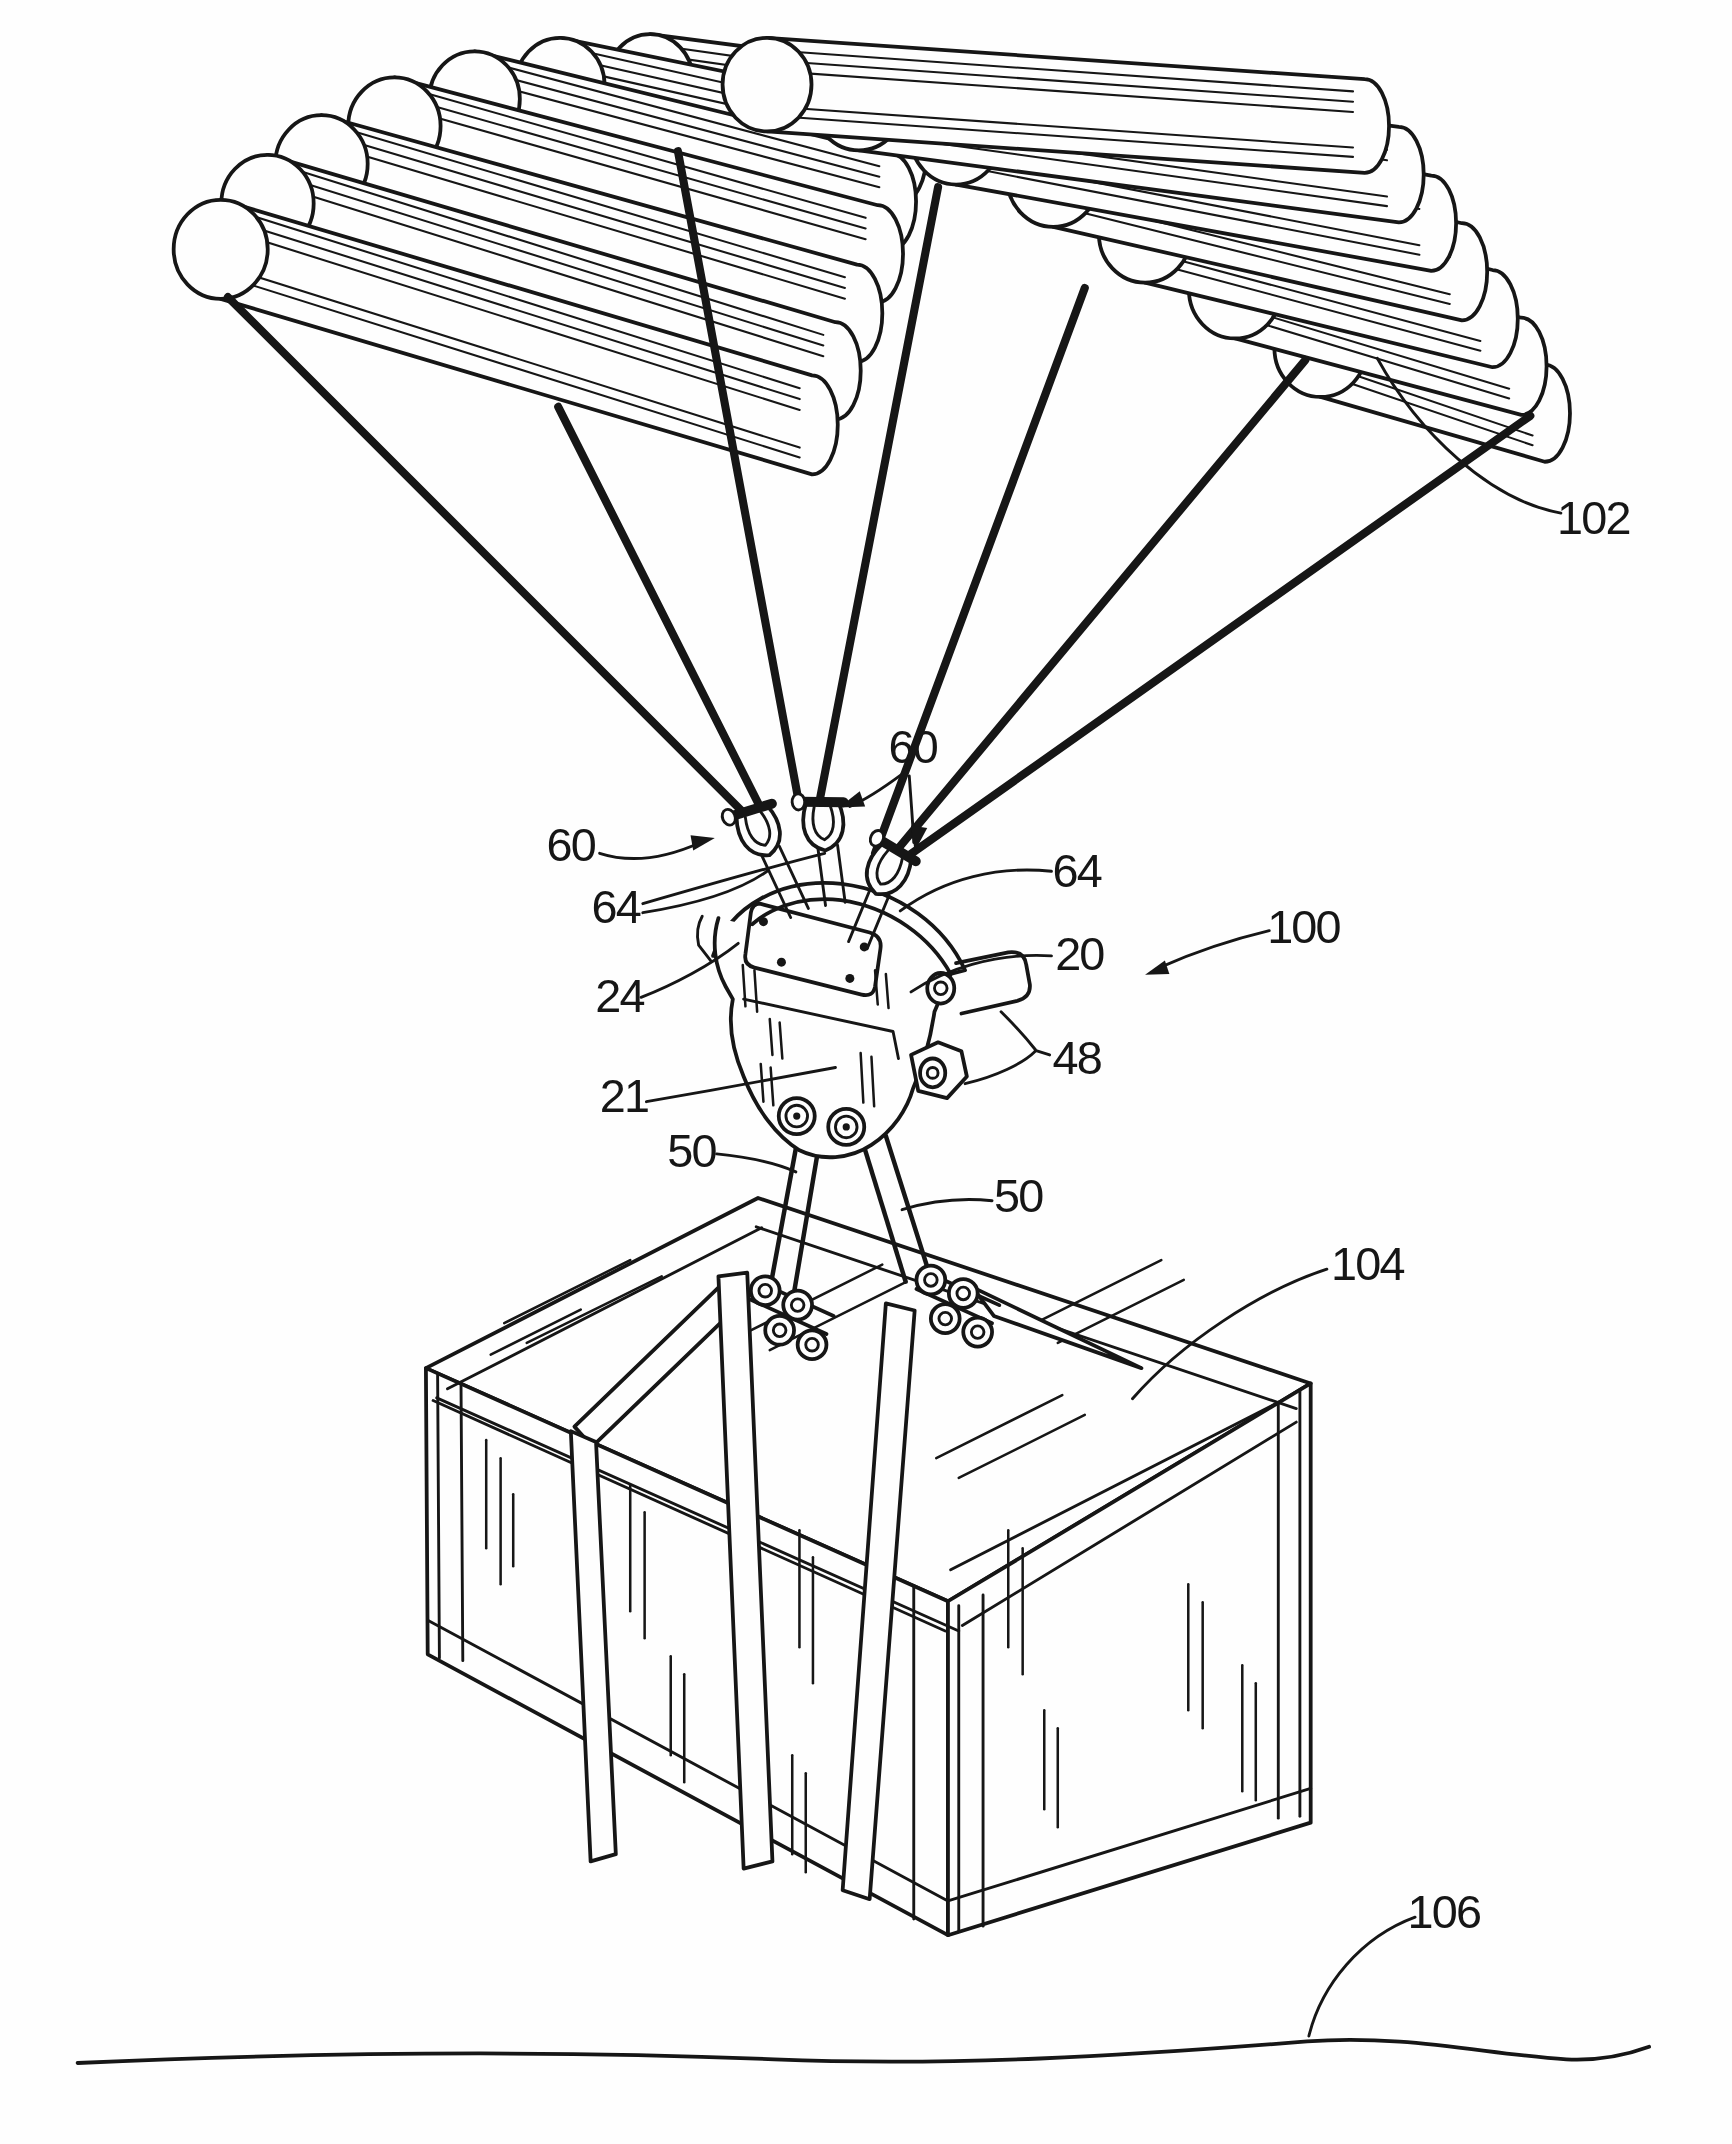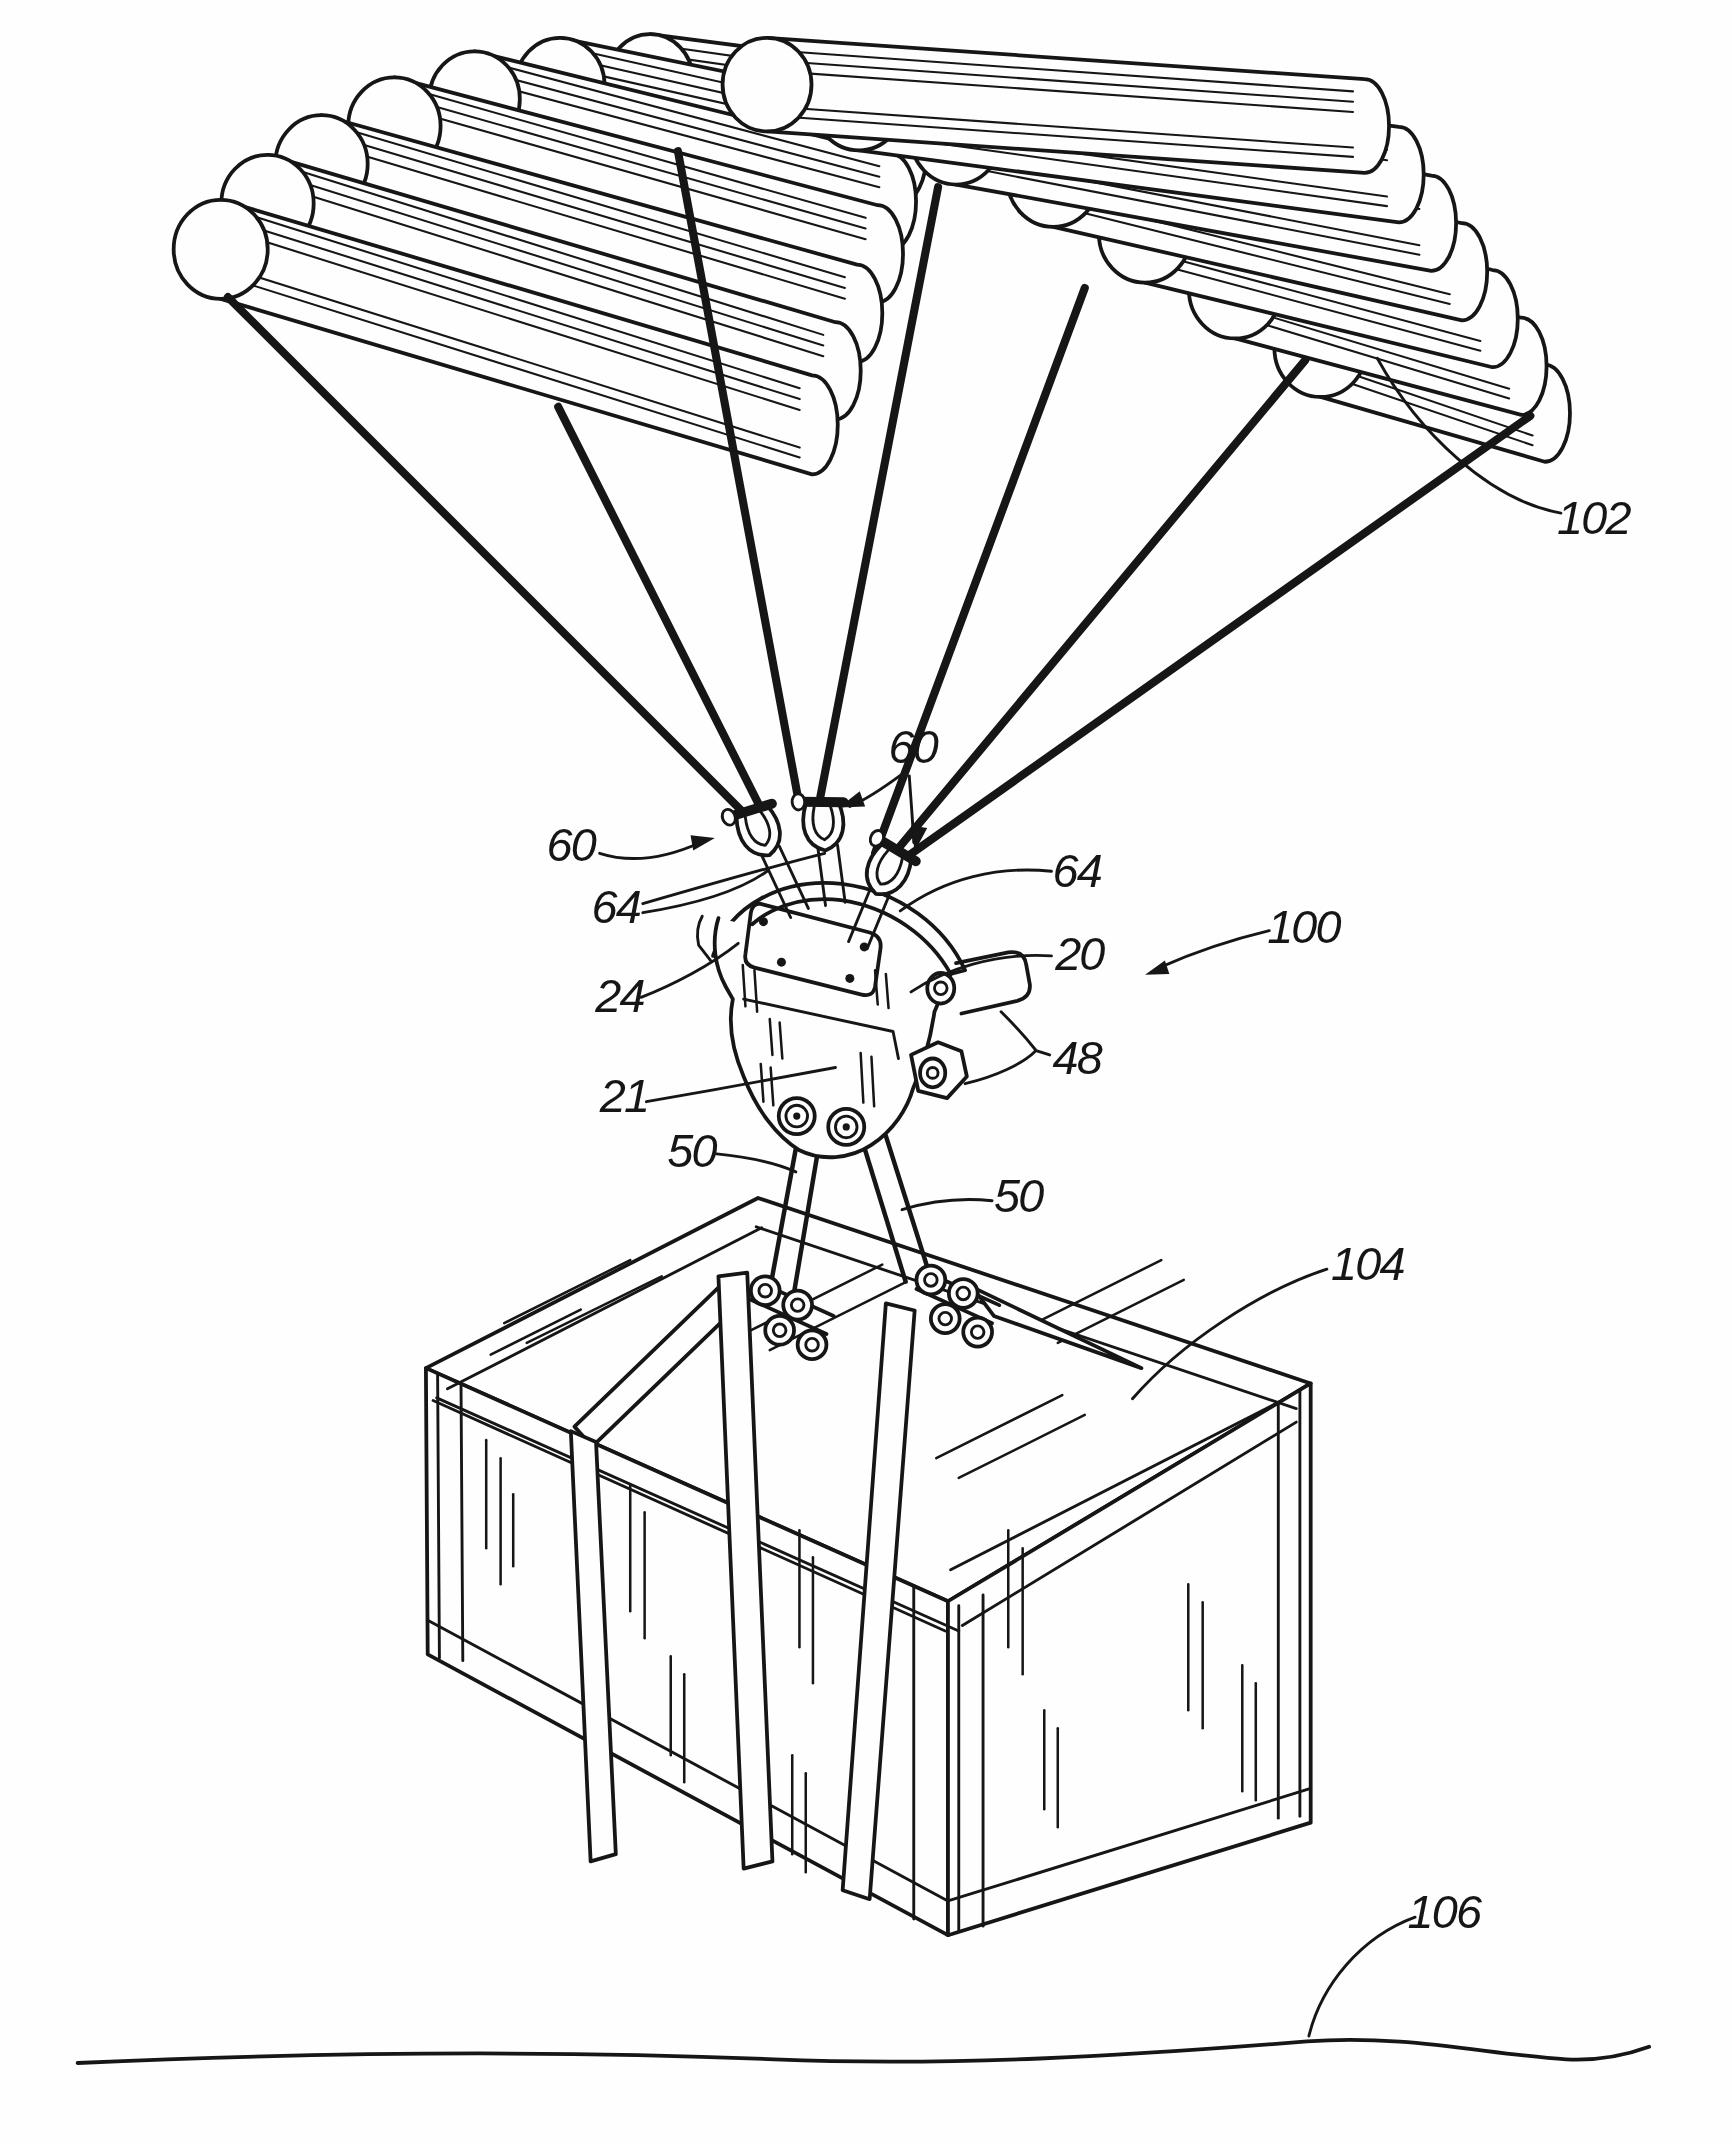--- a/index.html
+++ b/index.html
@@ -1,17 +1,17 @@
 <!DOCTYPE html>
 <html style="font-size:14.4px"><head>
 <meta charset="utf-8">
 <style>
   html,body{margin:0;padding:0;background:#ffffff;}
   #stage{position:relative;width:1733px;height:2144px;background:#fefefe;overflow:hidden;
-         font-family:"Liberation Sans",sans-serif;font-style:italic;}
+         font-family:"Liberation Sans",sans-serif;}
   svg{position:absolute;left:0;top:0;}
   .ink{stroke:#161616;fill:none;stroke-linecap:round;stroke-linejoin:round;}
   .w4{stroke-width:4.2;}
   .w3{stroke-width:3.2;}
   .w5{stroke-width:5;}
   .paper{fill:#fefefe;}
   .hatch{stroke:#161616;stroke-width:2.3;stroke-linecap:round;}
   .grain{stroke:#161616;stroke-width:2.8;stroke-linecap:round;}
   .susp{stroke:#161616;stroke-width:9;stroke-linecap:round;}
   .leader{stroke:#161616;stroke-width:3.2;fill:none;stroke-linecap:round;}

